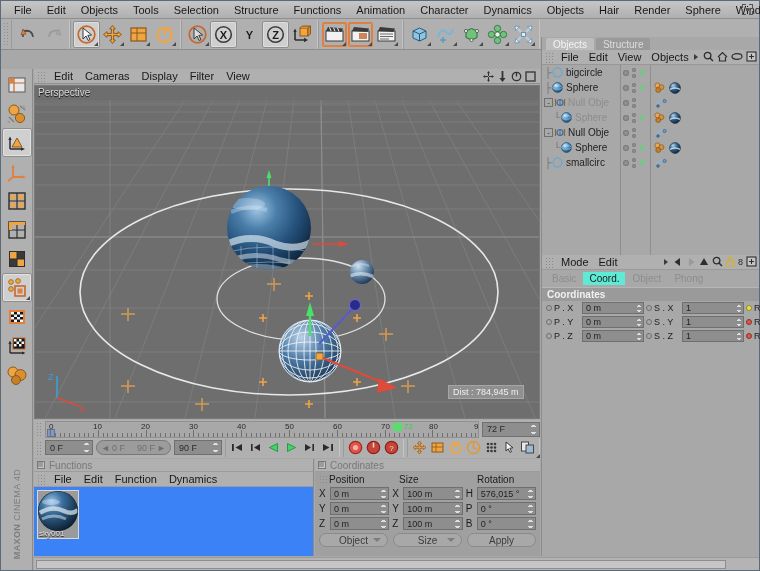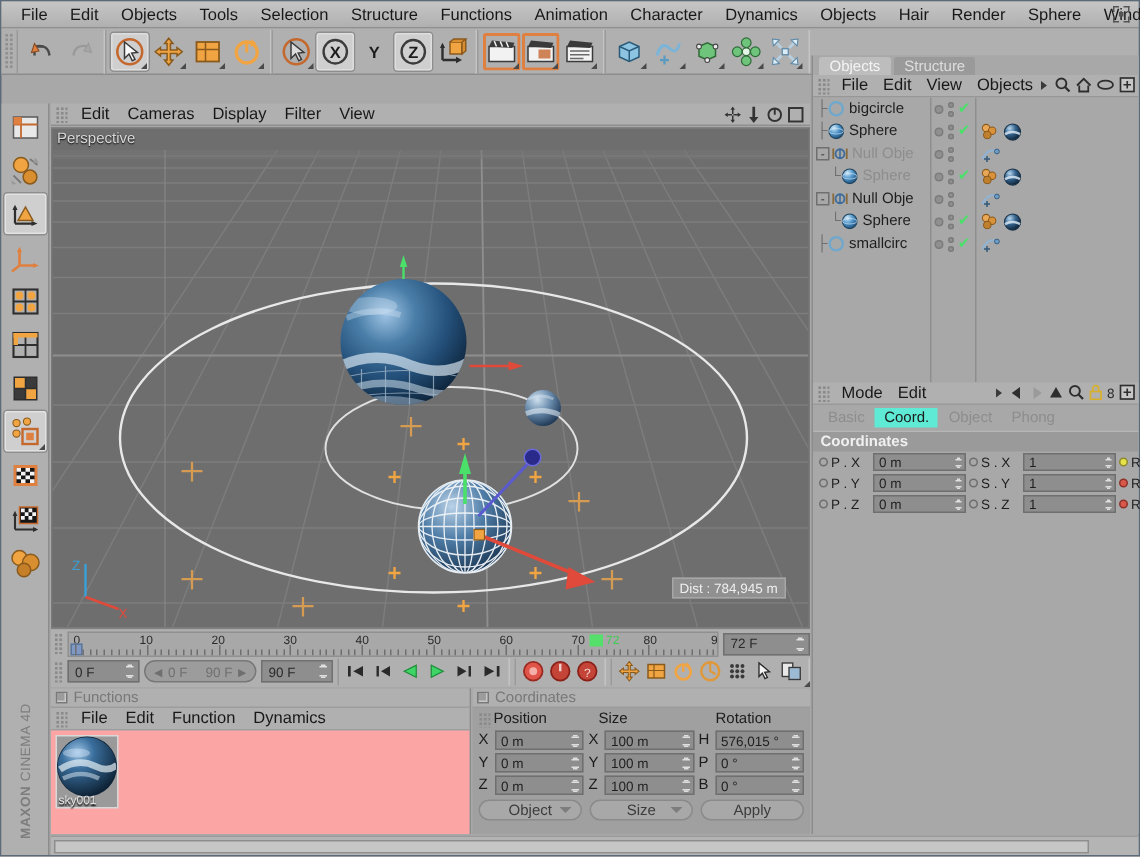--- a/index.html
+++ b/index.html
@@ -133,21 +133,21 @@
      box-shadow:inset 0 0 0 1px #787878, inset -1px -1px 0 1px #c8c8c8; flex:none; }
   .panelhdr .t { font-size:10px; color:#787878; }
   .panelmenu { height:15px; background:#b0b0b0; display:flex; align-items:center;
      padding-left:3px; border-bottom:1px solid #9c9c9c; }
   .panelmenu .g { width:8px; height:11px; margin-right:3px;
      background-image:radial-gradient(#8a8a8a 45%, transparent 46%); background-size:3px 3px; }
   .panelmenu .mi { padding:1px 6px; font-size:11px; color:#181818; }
 
   .matwrap { position:absolute; left:33px; top:458px; width:280px; bottom:14px;
      background:#a0a0a0; border-right:1px solid #8c8c8c; }
-  .matbody { position:absolute; top:28px; left:0; right:0; bottom:0; background:#fca5a5;
+  .matbody { position:absolute; top:28px; left:0; right:0; bottom:0; background:#3b82f6;
      padding:4px; }
   .matchip { width:40px; height:47px; position:relative;
      box-shadow:0 0 0 1px #d8d8d8; background:#9a9a9a; }
   .matsphere { width:40px; height:40px; border-radius:50%; overflow:hidden;
      position:relative; background:#0d2238; }
   .matname { position:absolute; bottom:0; left:0; right:0; font-size:8px;
      color:#e4e4e4; text-align:left; padding-left:1px; text-shadow:0 1px 1px #000; }
 
   .coordwrap { position:absolute; left:314px; top:458px; width:225px; bottom:14px;
      background:#a0a0a0; }

